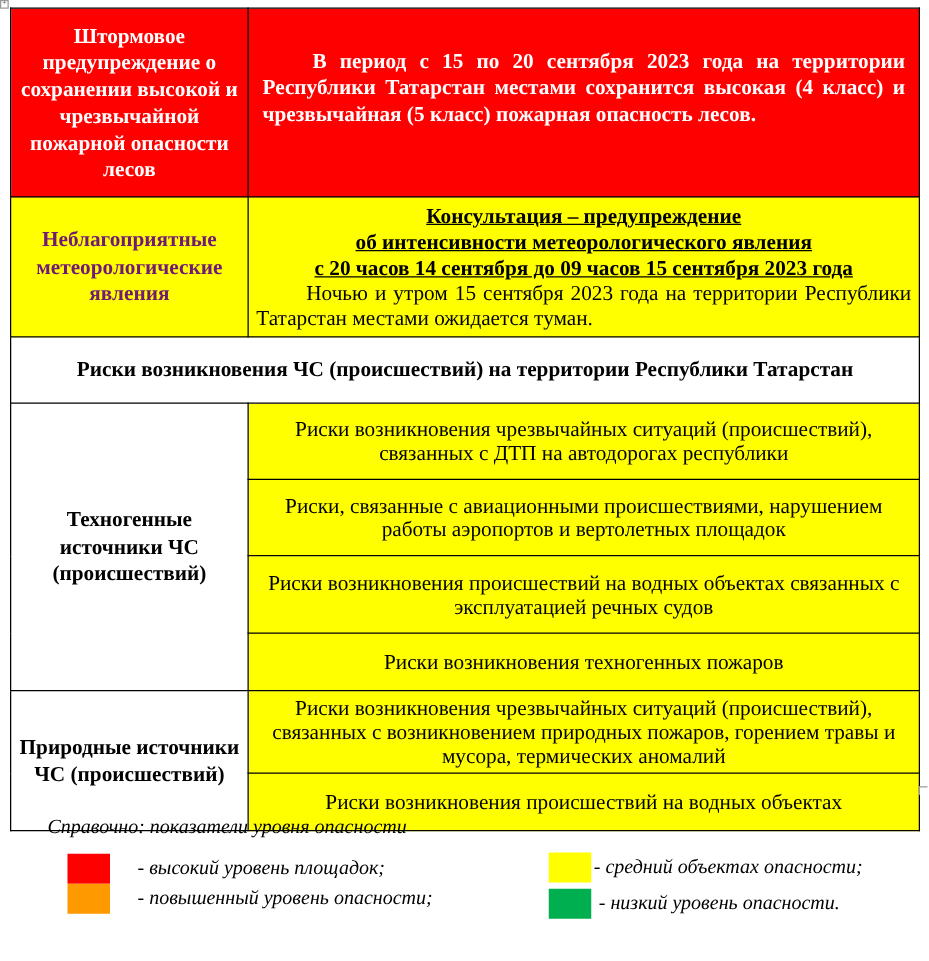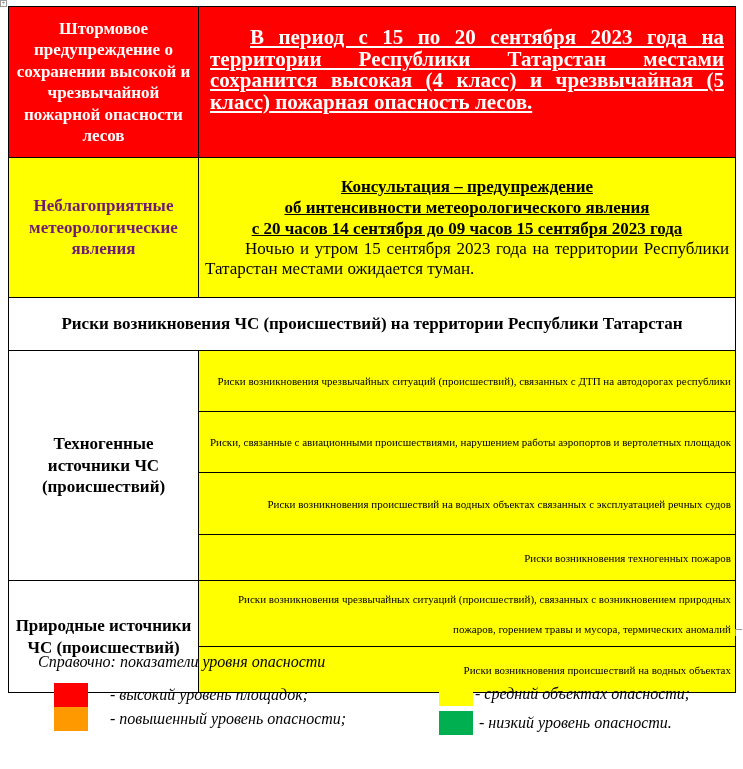--- a/index.html
+++ b/index.html
@@ -25,35 +25,35 @@
     }
     table.main td {
       border: 1.5px solid #000; padding: 0 5px; vertical-align: middle;
       box-sizing: border-box;
     }
     .red { background: #ff0000; color: #ffffff; }
     .yellow { background: #ffff00; }
     .white { background: #ffffff; }
     .c-left { width: 190px; text-align: center; font-weight: bold; font-size: 17px; line-height: 21.5px; }
     .storm-text {
-      font-weight: bold; font-size: 21px; line-height: 21.5px; text-align: justify;
-      text-indent: 40px; padding: 0 6px; margin-top: 4px; margin-bottom: 28px; text-decoration: underline;
+      font-weight: bold; font-size: 17px; line-height: 21.5px; text-align: justify;
+      text-indent: 40px; padding: 0 6px; margin-top: 4px; margin-bottom: 28px;
     }
     .consult-title {
       font-weight: bold; font-size: 17px; line-height: 21px; text-align: center;
       text-decoration: underline;
     }
     .consult-text {
       font-size: 17px; line-height: 20px; text-align: justify; text-indent: 40px;
     }
     .section-head {
       text-align: center; font-weight: bold; font-size: 17px; line-height: 20px;
       padding: 16px !important;
     }
-    .risk { text-align: right; font-size: 11px; line-height: 30px; padding: 0 4px !important; }
+    .risk { text-align: center; font-size: 17px; line-height: 19px; padding: 0 4px !important; }
     .legend-title {
       position: absolute; left: 38px; top: 653px;
       font-style: italic; font-size: 16px;
     }
     .legend-item { position: absolute; display: flex; align-items: center; }
     .swatch { width: 34px; height: 24px; display: inline-block; }
     .legend-label { font-style: italic; font-size: 16px; white-space: nowrap; }
   </style>
 </head>
 <body>
@@ -67,21 +67,21 @@
     </colgroup>
   <tbody>
       <tr style="height:151px">
     <td class="red c-left">Штормовое предупреждение о сохранении высокой и чрезвычайной пожарной опасности лесов</td>
     <td class="red">
       <div class="storm-text">В период с 15 по 20 сентября 2023 года на территории Республики Татарстан местами сохранится высокая (4 класс) и чрезвычайная (5 класс) пожарная опасность лесов.</div>
     </td>
   </tr>
   <tr style="height:108px">
     <td class="yellow c-left" style="color:#701a75">Неблагоприятные метеорологические явления</td>
-    <td class="yellow" style="padding:18px 6px">
+    <td class="yellow" style="padding:4px 6px">
       <div class="consult-title">Консультация – предупреждение</div>
       <div class="consult-title">об интенсивности метеорологического явления</div>
       <div class="consult-title">с 20 часов 14 сентября  до  09 часов  15 сентября 2023 года</div>
       <div class="consult-text">Ночью и утром 15 сентября 2023 года на территории Республики Татарстан  местами ожидается туман.</div>
     </td>
   </tr>
   <tr style="height:22px">
     <td colspan="2" class="white section-head">Риски возникновения ЧС (происшествий) на территории Республики Татарстан</td>
   </tr>
   <tr style="height:61px">

